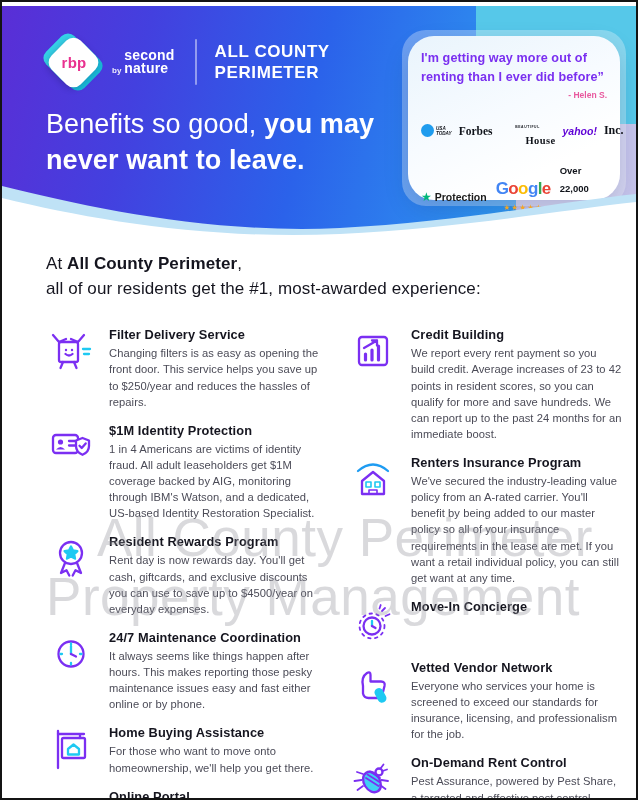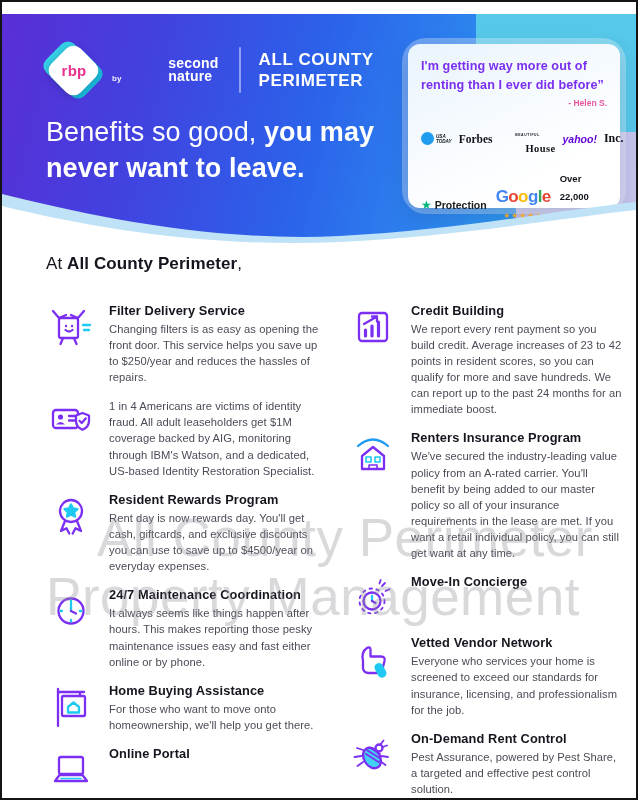--- a/index.html
+++ b/index.html
@@ -4,21 +4,21 @@
 <style>
   * { margin:0; padding:0; box-sizing:border-box; }
   html,body { background:#e9e9e9; }
   body { font-family:"Liberation Sans", sans-serif; }
   .page {
     position:relative; width:638px; height:800px; margin:0 auto;
     background:#ffffff; overflow:hidden; border:2px solid #141414;
   }
 
   
-  .hero { position:absolute; top:12px; left:0; width:100%; height:237px;
+  .hero { position:absolute; top:4px; left:0; width:100%; height:237px;
     background:linear-gradient(104deg,#5a2ed6 0%,#4340df 22%,#2b62ea 48%,#2e94f0 78%,#38aef2 100%); }
   .hero-cyan-corner { position:absolute; top:0; right:0; width:160px; height:120px;
     background:#56c8e9; border-bottom-left-radius:70px; }
   .hero-lavender { position:absolute; top:118px; right:0; width:120px; height:96px;
     background:#cfc5ea; border-top-left-radius:60px; opacity:.95; }
   .hero-wave { position:absolute; left:0; bottom:-1px; width:100%; height:72px; display:block; }
 
   .logo-row { position:absolute; top:28px; left:44px; display:flex; align-items:center; }
   .rbp-badge { position:relative; width:56px; height:56px; flex-shrink:0; }
   .rbp-diamond-cyan { position:absolute; top:4px; left:2px; width:40px; height:40px;
@@ -26,33 +26,33 @@
   .rbp-diamond-teal { position:absolute; top:12px; left:12px; width:40px; height:40px;
     background:#19b8d6; border-radius:9px; transform:rotate(45deg); }
   .rbp-diamond-white { position:absolute; top:8px; left:7px; width:41px; height:41px;
     background:#ffffff; border-radius:10px; transform:rotate(45deg);
     box-shadow:0 2px 6px rgba(20,20,60,.25); }
   .rbp-text { position:absolute; top:0; left:6px; width:44px; height:56px;
     display:flex; align-items:center; justify-content:center;
     color:#e9318f; font-weight:800; font-size:15px; letter-spacing:.2px; }
   .by-nature { display:flex; align-items:flex-end; margin-left:10px; color:#fff; }
   .by-label { font-size:8px; font-weight:600; margin:4px 3px 0 0; opacity:.9; }
-  .nature-stack { font-size:14px; font-weight:800; line-height:.92; letter-spacing:.2px; text-transform:lowercase;margin-left:44px; }
+  .nature-stack { font-size:14px; font-weight:800; line-height:.92; letter-spacing:.2px; text-transform:lowercase; }
   .logo-divider { width:2px; height:46px; background:rgba(255,255,255,.45); margin:0 18px 0 20px; border-radius:2px; }
   .hero-title { color:#fff; font-weight:800; font-size:17px; line-height:1.25; letter-spacing:.6px; }
 
   .headline { position:absolute; top:100px; left:44px; width:400px;
     color:#fff; font-size:27px; line-height:1.34; font-weight:400; letter-spacing:.1px; }
   .headline b { font-weight:800; }
 
   
   .card-wrap { position:absolute; top:24px; right:10px; width:224px; height:176px; }
   .card-halo { position:absolute; inset:0; background:rgba(255,255,255,.30); border-radius:24px; }
   .card { position:absolute; inset:6px; background:linear-gradient(155deg,#e9f4fc 0%,#f7fbff 45%,#ffffff 75%);
-    border-radius:12px; box-shadow:0 10px 24px rgba(25,50,110,.20); padding:13px 13px 8px; }
+    border-radius:26px; box-shadow:0 10px 24px rgba(25,50,110,.20); padding:13px 13px 8px; }
   .quote { color:#7a2ff0; font-weight:700; font-size:12.6px; line-height:1.5; letter-spacing:.1px; }
   .attribution { text-align:right; color:#e8589e; font-weight:700; font-size:8.5px; margin-top:3px; }
 
   .press-row { display:flex; align-items:center; gap:7px; margin-top:15px; }
   .usa-today { display:flex; align-items:center; gap:2px; }
   .usa-circle { width:13px; height:13px; border-radius:50%; background:#1f9cee; }
   .usa-text { font-size:4.6px; font-weight:800; font-style:italic; line-height:1.1; color:#10131a; }
   .forbes { font-family:"Liberation Serif", serif; font-weight:700; font-size:11.5px; color:#10131a; }
   .house { text-align:center; line-height:1; color:#10131a; }
   .house-small { font-size:3.4px; font-weight:700; letter-spacing:.6px; }
@@ -168,20 +168,21 @@
 
     <svg class="hero-wave" viewBox="0 0 638 72" preserveAspectRatio="none">
       <path d="M0 14 C 90 36, 210 62, 340 56 C 460 50, 560 30, 638 22 L638 72 L0 72 Z" fill="#bfe2f6"></path>
       <path d="M0 26 C 90 48, 210 68, 340 62 C 460 56, 565 38, 638 30 L638 72 L0 72 Z" fill="#ffffff"></path>
     </svg>
   </header>
 
   <main class="main">
     <h2 class="intro">
       <span>At </span><b>All County Perimeter</b><span>,</span><br>
+      <span>all of our residents get the #1, most-awarded experience:</span>
     </h2>
 
     <div class="columns">
 
       <div class="col-left">
 
         <div class="benefit">
           <div class="benefit-icon">
             <svg width="48" height="48" viewBox="0 0 48 48" fill="none" stroke="#7B2FF2" stroke-width="2.3" stroke-linecap="round" stroke-linejoin="round">
               <rect x="12" y="15" width="19" height="20" rx="2"></rect>
@@ -204,20 +205,21 @@
             <svg width="48" height="48" viewBox="0 0 48 48" fill="none" stroke="#7B2FF2" stroke-width="2.3" stroke-linecap="round" stroke-linejoin="round">
               <rect x="6" y="12" width="25" height="18" rx="3"></rect>
               <circle cx="13.5" cy="19" r="2.6" fill="#7B2FF2" stroke="none"></circle>
               <path d="M9 26.5 q4.5 -5 9 0" fill="#7B2FF2" stroke="none"></path>
               <path d="M22 18 h6 M22 22.5 h6"></path>
               <path d="M29 17.5 l6.5 -2.5 6.5 2.5 v5.5 q0 6 -6.5 8.8 q-6.5 -2.8 -6.5 -8.8 z" fill="#ffffff"></path>
               <path d="M32.5 22.8 l2.2 2.2 l4 -4.6"></path>
             </svg>
           </div>
           <div class="benefit-text">
+            <div class="benefit-title">$1M Identity Protection</div>
             <div class="benefit-desc">1 in 4 Americans are victims of identity fraud. All adult leaseholders get $1M coverage backed by AIG, monitoring through IBM's Watson, and a dedicated, US-based Identity Restoration Specialist.</div>
           </div>
         </div>
 
         <div class="benefit">
           <div class="benefit-icon">
             <svg width="48" height="48" viewBox="0 0 48 48" fill="none" stroke="#7B2FF2" stroke-width="2.3" stroke-linecap="round" stroke-linejoin="round">
               <circle cx="24" cy="19" r="11"></circle>
               <path d="M24 12.5 l2 4 4.4 .6 -3.2 3.1 .8 4.4 -4 -2.1 -4 2.1 .8 -4.4 -3.2 -3.1 4.4 -.6 z" fill="#1EC9F2" stroke="#1EC9F2"></path>
               <path d="M18 29 l-4 10 5.5 -2.7 2.8 5.2 M30 29 l4 10 -5.5 -2.7 -2.8 5.2"></path>

